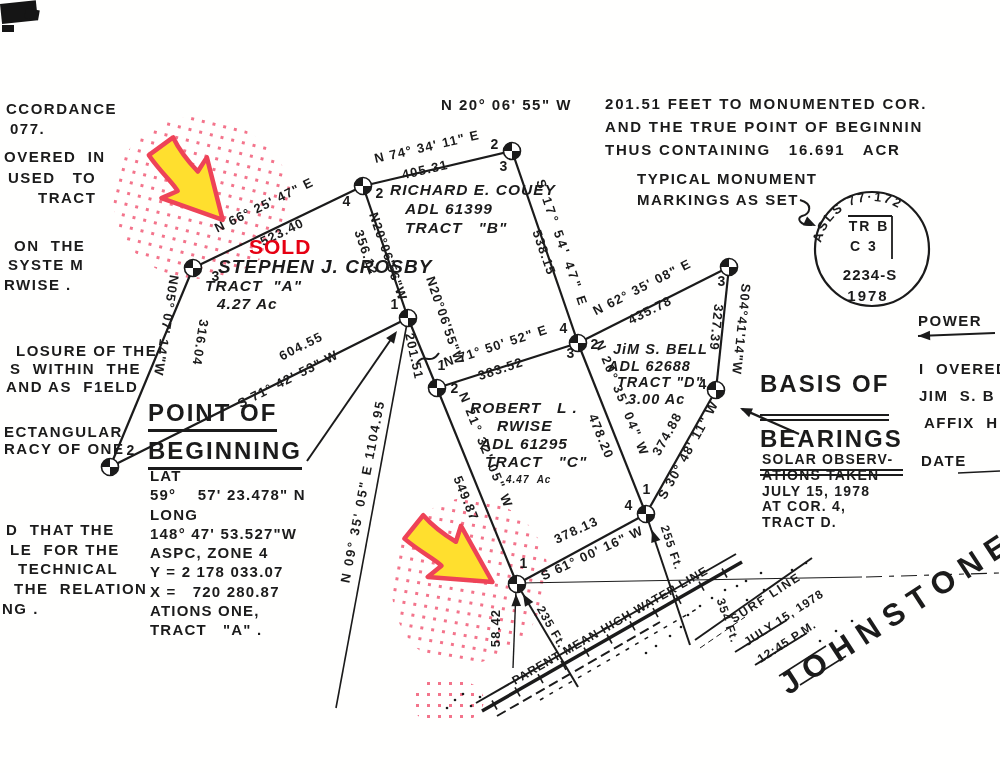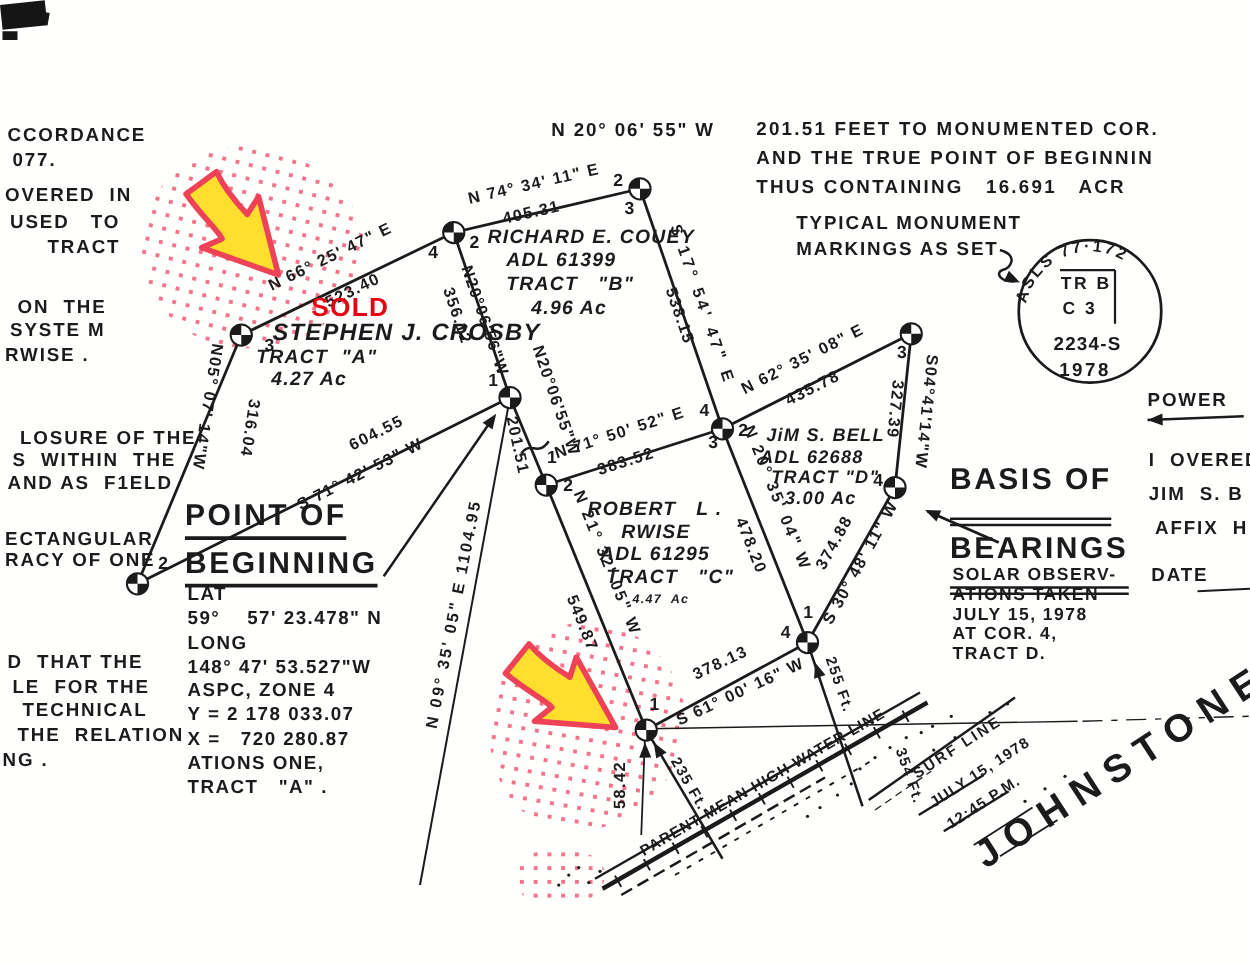--- a/index.html
+++ b/index.html
@@ -282,21 +282,20 @@
 <div id="tract-layer">
     <div class="tx" style="left: 205px; top: 258px;">
       <div class="t it" style="position: static; font-size: 19px; line-height: 18.5px; padding-left: 13px; letter-spacing: 1px;">STEPHEN J. CROSBY</div>
       <div class="t it" style="position: static; font-size: 15.5px; line-height: 18.5px; padding-left: 0px; letter-spacing: 1px;">TRACT  "A"</div>
       <div class="t it" style="position: static; font-size: 15.5px; line-height: 18.5px; padding-left: 12px; letter-spacing: 1px;">4.27 Ac</div>
     </div>
     <div class="tx" style="left: 390px; top: 180px;">
       <div class="t it" style="position: static; font-size: 15.5px; line-height: 19px; padding-left: 0px; letter-spacing: 1px;">RICHARD E. COUEY</div>
       <div class="t it" style="position: static; font-size: 15.5px; line-height: 19px; padding-left: 15px; letter-spacing: 1px;">ADL 61399</div>
       <div class="t it" style="position: static; font-size: 15.5px; line-height: 19px; padding-left: 15px; letter-spacing: 1px;">TRACT   "B"</div>
-      <div class="t it" style="position: static; font-size: 15.5px; line-height: 19px; padding-left: 35px; letter-spacing: 1px;">4.96 Ac</div>
     </div>
     <div class="tx" style="left: 470px; top: 399px;">
       <div class="t it" style="position: static; font-size: 15.5px; line-height: 18px; padding-left: 0px; letter-spacing: 1px;">ROBERT   L .</div>
       <div class="t it" style="position: static; font-size: 15.5px; line-height: 18px; padding-left: 27px; letter-spacing: 1px;">RWISE</div>
       <div class="t it" style="position: static; font-size: 15.5px; line-height: 18px; padding-left: 10px; letter-spacing: 1px;">ADL 61295</div>
       <div class="t it" style="position: static; font-size: 15.5px; line-height: 18px; padding-left: 15px; letter-spacing: 1px;">TRACT   "C"</div>
       <div class="t it" style="position: static; font-size: 10px; line-height: 18px; padding-left: 36px; letter-spacing: 1px;">4.47  Ac</div>
     </div>
     <div class="tx" style="left: 608px; top: 341px;">
       <div class="t it" style="position: static; font-size: 14.5px; line-height: 16.5px; padding-left: 5px; letter-spacing: 1px;">JiM S. BELL</div>

